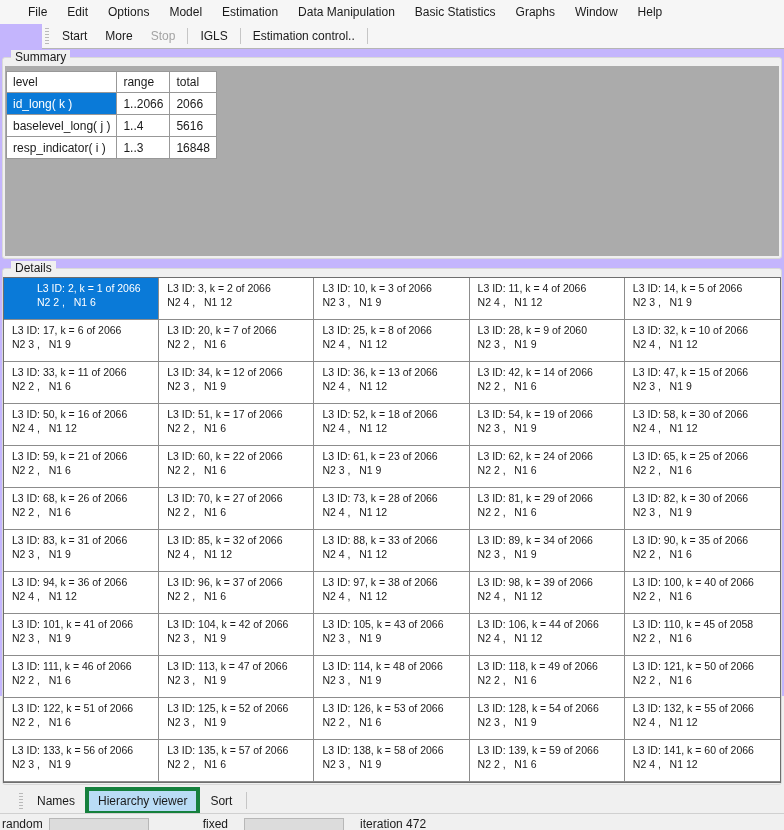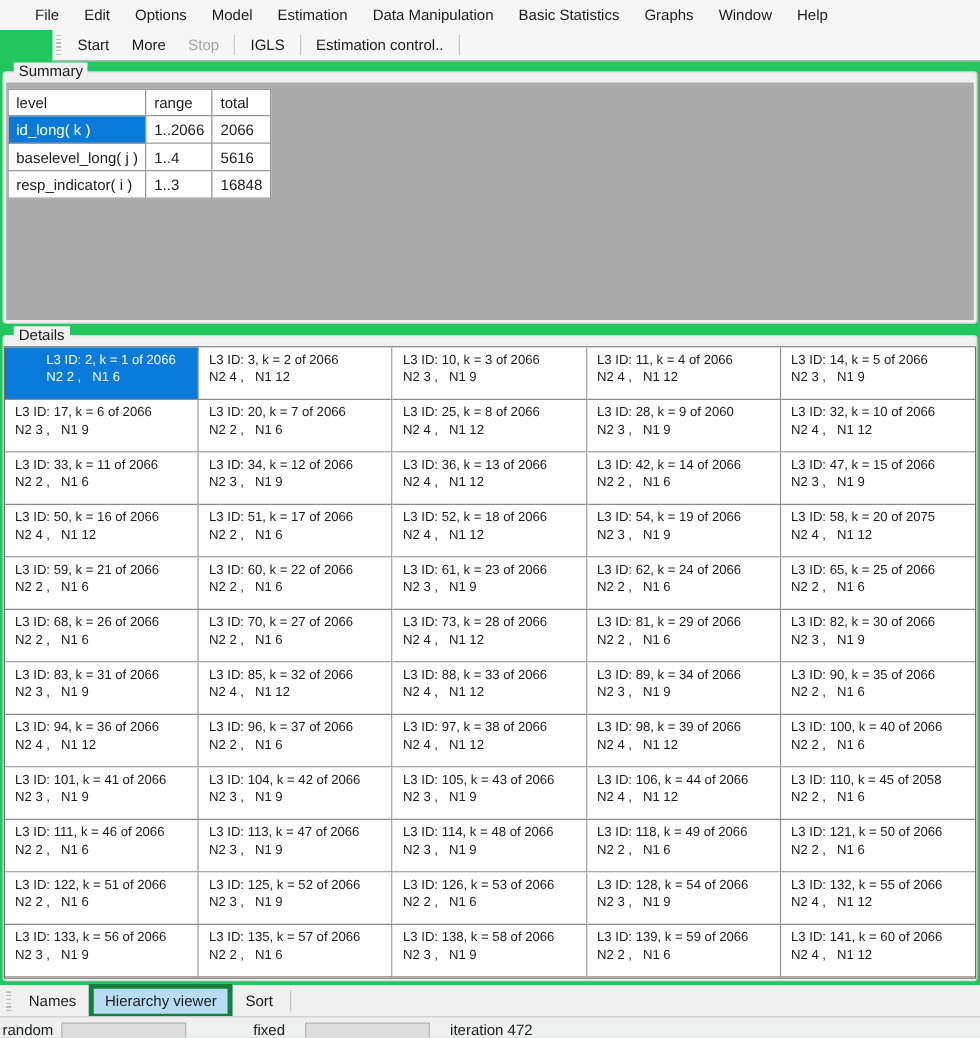--- a/index.html
+++ b/index.html
@@ -1,21 +1,21 @@
 <!DOCTYPE html>
 <html><head>
 <meta charset="utf-8">
 <style>
   * { margin:0; padding:0; box-sizing:border-box; }
   html,body { width:784px; height:830px; overflow:hidden; }
   body {
     font-family:"Liberation Sans","DejaVu Sans",sans-serif;
     font-size:12px; color:#1a1a1a; background:#f0f0f0;
   }
-  .window { position:relative; width:784px; height:830px; background:#22c55e; }
+  .window { position:relative; width:784px; height:696px; background:#c4b5fd; }
 
   
   .menubar {
     position:absolute; top:0; left:0; right:0; height:24px;
     background:#f6f6f6; display:flex; align-items:stretch; padding-left:18px;
   }
   .menu-item { padding:0 10px; display:flex; align-items:center; cursor:default; }
 
   
   .toolbar {
@@ -70,21 +70,21 @@
     border-right:1px solid #8c8c8c; border-bottom:1px solid #8c8c8c;
     background:#fff; padding:3px 2px 0 8px; overflow:hidden;
     font-size:10.5px; line-height:14px; white-space:pre; cursor:default;
   }
   .hcell:nth-child(5n) { border-right:none; }
   .hcell.selected { background:#0a7ad8; color:#fff;padding-left:33px; }
 
   
   .tabbar {
     position:absolute; top:788px; left:0; right:0; height:25px;
-    background:#f0f0f0; display:flex; align-items:center; padding-left:4px;
+    background:#f0f0f0; display:flex; align-items:center; padding-left:18px;
   }
   .tab { padding:3px 9px; border:1px solid transparent; }
   .tab.active { background:#b9dcf5; border:4px solid #15803d; }
   .tab-sep { width:1px; height:17px; background:#c6c6c6; margin-left:4px; }
 
   
   .statusbar {
     position:absolute; top:813px; left:0; right:0; height:24px;
     background:#f0f0f0; border-top:1px solid #d0d0d0;
     display:flex; align-items:flex-start; padding-top:3px;
@@ -176,21 +176,21 @@
         <div class="hcell"><div>L3 ID: 32, k = 10 of 2066</div><div>N2 4 ,   N1 12</div></div>
         <div class="hcell"><div>L3 ID: 33, k = 11 of 2066</div><div>N2 2 ,   N1 6</div></div>
         <div class="hcell"><div>L3 ID: 34, k = 12 of 2066</div><div>N2 3 ,   N1 9</div></div>
         <div class="hcell"><div>L3 ID: 36, k = 13 of 2066</div><div>N2 4 ,   N1 12</div></div>
         <div class="hcell"><div>L3 ID: 42, k = 14 of 2066</div><div>N2 2 ,   N1 6</div></div>
         <div class="hcell"><div>L3 ID: 47, k = 15 of 2066</div><div>N2 3 ,   N1 9</div></div>
         <div class="hcell"><div>L3 ID: 50, k = 16 of 2066</div><div>N2 4 ,   N1 12</div></div>
         <div class="hcell"><div>L3 ID: 51, k = 17 of 2066</div><div>N2 2 ,   N1 6</div></div>
         <div class="hcell"><div>L3 ID: 52, k = 18 of 2066</div><div>N2 4 ,   N1 12</div></div>
         <div class="hcell"><div>L3 ID: 54, k = 19 of 2066</div><div>N2 3 ,   N1 9</div></div>
-        <div class="hcell"><div>L3 ID: 58, k = 20 of 2075</div><div>N2 4 ,   N1 12</div></div>
+        <div class="hcell"><div>L3 ID: 58, k = 30 of 2066</div><div>N2 4 ,   N1 12</div></div>
         <div class="hcell"><div>L3 ID: 59, k = 21 of 2066</div><div>N2 2 ,   N1 6</div></div>
         <div class="hcell"><div>L3 ID: 60, k = 22 of 2066</div><div>N2 2 ,   N1 6</div></div>
         <div class="hcell"><div>L3 ID: 61, k = 23 of 2066</div><div>N2 3 ,   N1 9</div></div>
         <div class="hcell"><div>L3 ID: 62, k = 24 of 2066</div><div>N2 2 ,   N1 6</div></div>
         <div class="hcell"><div>L3 ID: 65, k = 25 of 2066</div><div>N2 2 ,   N1 6</div></div>
         <div class="hcell"><div>L3 ID: 68, k = 26 of 2066</div><div>N2 2 ,   N1 6</div></div>
         <div class="hcell"><div>L3 ID: 70, k = 27 of 2066</div><div>N2 2 ,   N1 6</div></div>
         <div class="hcell"><div>L3 ID: 73, k = 28 of 2066</div><div>N2 4 ,   N1 12</div></div>
         <div class="hcell"><div>L3 ID: 81, k = 29 of 2066</div><div>N2 2 ,   N1 6</div></div>
         <div class="hcell"><div>L3 ID: 82, k = 30 of 2066</div><div>N2 3 ,   N1 9</div></div>

